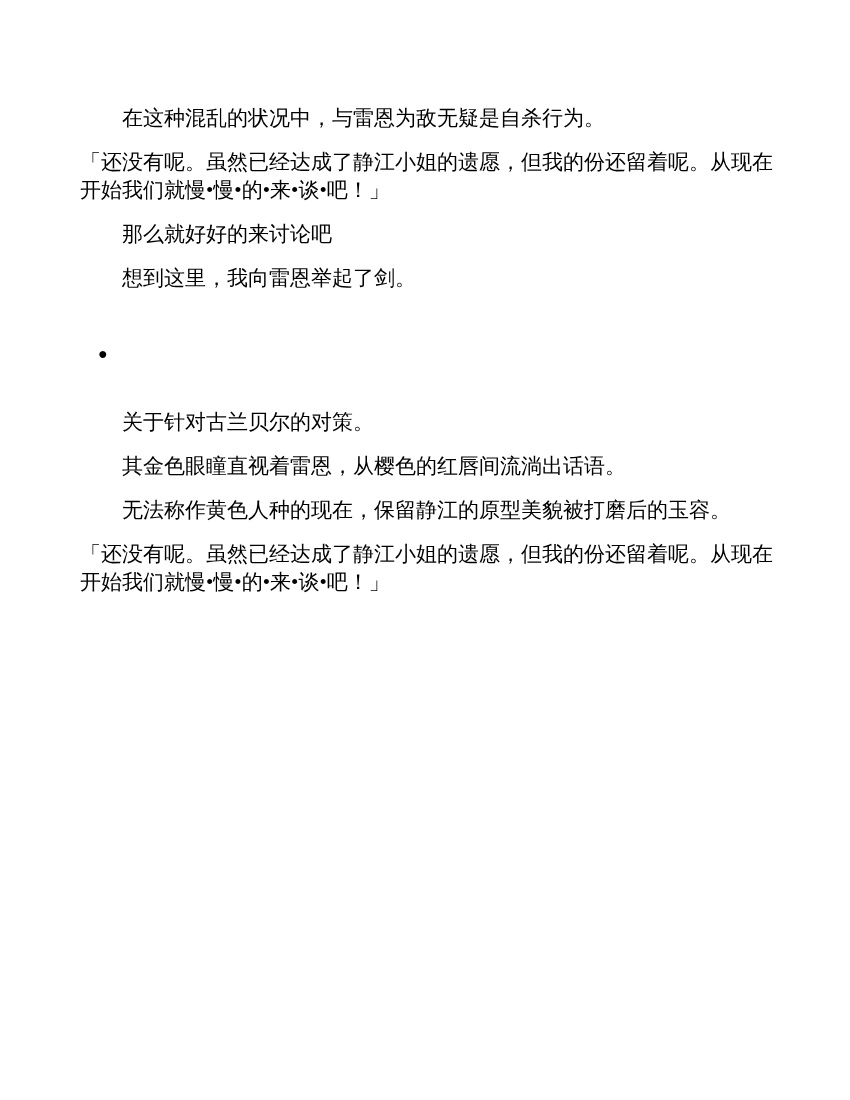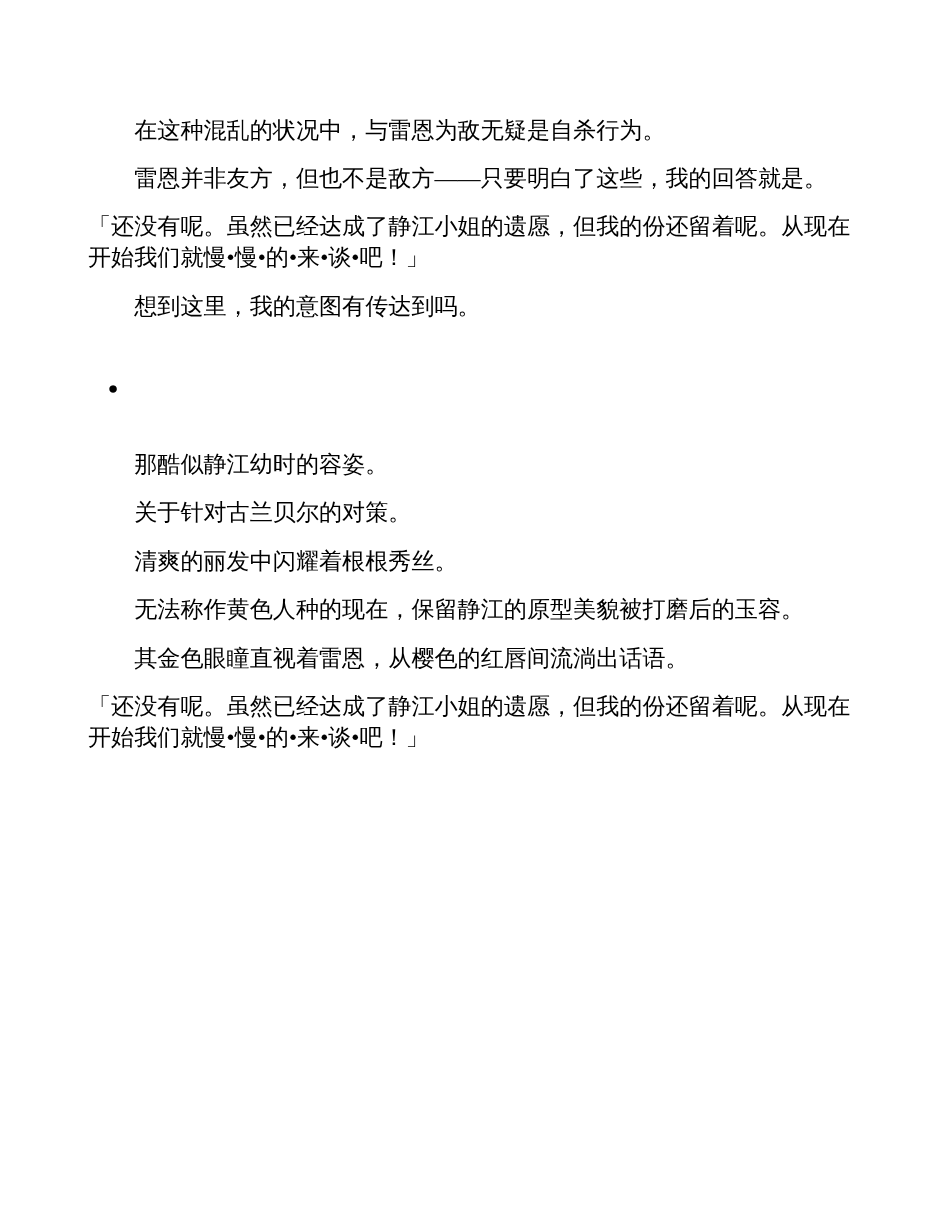--- a/index.html
+++ b/index.html
@@ -37,24 +37,22 @@
     font-size: 16px;
     line-height: 28px;
   }
 </style>
 </head>
 <body>
 
 <div class="page" style="background: rgb(255, 255, 255); color: rgb(0, 0, 0);">
   <div class="content" id="content">
       <p class="indent">在这种混乱的状况中，与雷恩为敌无疑是自杀行为。</p>
-      <p class="indent">雷恩并非友方，但也不是敌方——只要明白了这些，我的回答就是。</p>
       <p class="quote">「还没有呢。虽然已经达成了静江小姐的遗愿，但我的份还留着呢。从现在开始我们就慢•慢•的•来•谈•吧！」</p>
-      <p class="indent">想到这里，我的意图有传达到吗。</p>
+      <p class="indent">那么就好好的来讨论吧</p>
+      <p class="indent">想到这里，我向雷恩举起了剑。</p>
       <p class="divider">●</p>
-      <p class="indent">那酷似静江幼时的容姿。</p>
       <p class="indent">关于针对古兰贝尔的对策。</p>
-      <p class="indent">清爽的丽发中闪耀着根根秀丝。</p>
+      <p class="indent">其金色眼瞳直视着雷恩，从樱色的红唇间流淌出话语。</p>
       <p class="indent">无法称作黄色人种的现在，保留静江的原型美貌被打磨后的玉容。</p>
-      <p class="indent">其金色眼瞳直视着雷恩，从樱色的红唇间流淌出话语。</p>
       <p class="quote">「还没有呢。虽然已经达成了静江小姐的遗愿，但我的份还留着呢。从现在开始我们就慢•慢•的•来•谈•吧！」</p>
     </div>
 </div>
 
 </body></html>

